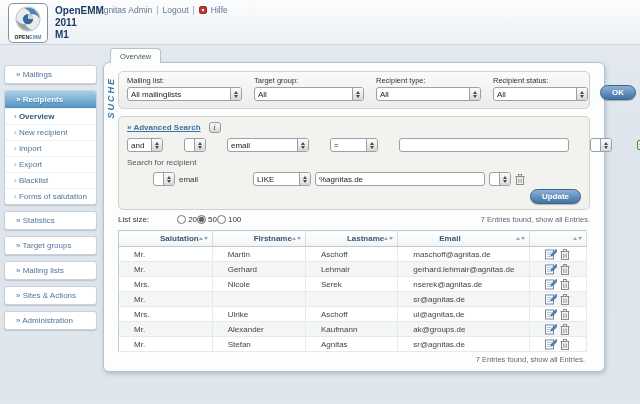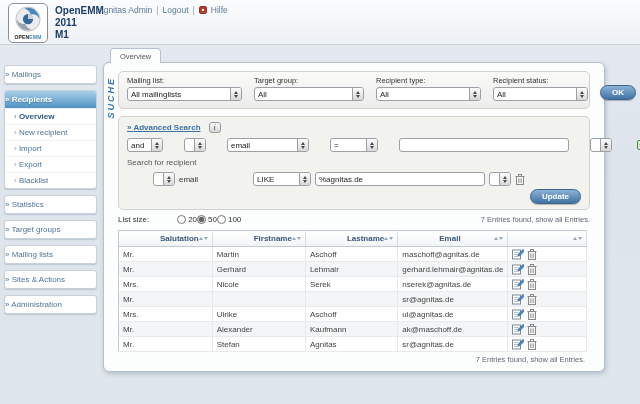--- a/index.html
+++ b/index.html
@@ -22,21 +22,21 @@
             display:flex; align-items:center; gap:4px; }
   .topnav a { color:#5d7a96; text-decoration:none; cursor:pointer; }
   .sep { color:#8aa0b5; }
   .help-ic { display:inline-block; width:8px; height:8px; border-radius:2px; border:1px solid #8f2f28;
              background:radial-gradient(circle at 50% 50%, #fff 0 1.2px, #c0392b 1.4px); }
 
   
   .sidebar { position:absolute; left:4px; top:65px; width:93px; }
   .nav-box { background:#fff; border:1px solid #c9d2da; border-radius:3px; margin-bottom:6px;
              box-shadow:0 1px 1px rgba(110,130,150,.3); overflow:hidden; }
-  .nav-top { padding:4px 0; font-size:8px; color:#4e7599; cursor:pointer; }
+  .nav-top { padding:4px 11px; font-size:8px; color:#4e7599; cursor:pointer; }
   .nav-top::before { content:"» "; }
   .nav-top.active { background:linear-gradient(#a9cfe7,#4f93c2); color:#fff; font-weight:bold;
                     text-shadow:0 1px 1px rgba(40,80,110,.5); }
   .sub-item { padding:3px 3px 3px 9px; font-size:8px; color:#4e7599; border-top:1px solid #edf1f5; cursor:pointer; }
   .sub-item::before { content:"› "; color:#8aa5bd; }
   .sub-item.current { color:#2c5a82; font-weight:bold; }
 
   
   .tab { position:absolute; left:110px; top:48px; height:15px; padding:3px 9px 0; z-index:2;
          background:#fcfdfd; border:1px solid #b5c2cc; border-bottom:none; border-radius:4px 4px 0 0;
@@ -100,21 +100,21 @@
   .tbl { position:absolute; left:14px; top:167px; width:469px; border-collapse:collapse;
          border:1px solid #c2cad1; background:#fff; }
   .tbl th { height:16px; background:linear-gradient(#ffffff,#f0f3f5); border-bottom:1px solid #c2cad1;
             border-right:1px solid #d8dde2; padding:0 4px; cursor:pointer; }
   .th-in { display:flex; align-items:center; justify-content:space-between; }
   .th-lbl { font-size:8px; color:#3a5878; font-weight:bold; text-align:left;padding-left:37px; }
   .sort { display:flex; gap:1px; }
   .sort i { display:block; width:0; height:0; border-left:2px solid transparent; border-right:2px solid transparent; }
   .sort .su { border-bottom:3px solid #93a7ba; }
   .sort .sd { border-top:3px solid #93a7ba; }
-  .tbl td { height:15px; font-size:8px; color:#444; padding:0 4px; border-right:1px solid #e6eaed;
+  .tbl td { height:15px; font-size:8px; color:#444; padding:0 15px; border-right:1px solid #e6eaed;
             border-bottom:1px solid #e6eaed; }
   .tbl tbody tr:nth-child(even) td { background:#f3f5f6; }
   .acts { display:flex; align-items:center; gap:3px; }
   .tbl-footer { position:absolute; right:19px; top:292px; font-size:7.5px; color:#667; }
   .tbl-footer a { color:#667; text-decoration:none; cursor:pointer; }
 </style>
 </head>
 <body>
 
 <div class="page">
@@ -151,20 +151,21 @@
     <div class="nav-box">
       <div class="nav-top">Mailings</div>
     </div>
     <div class="nav-box">
       <div class="nav-top active">Recipients</div>
       <div class="sub-item current">Overview</div>
       <div class="sub-item">New recipient</div>
       <div class="sub-item">Import</div>
       <div class="sub-item">Export</div>
       <div class="sub-item">Blacklist</div>
+      <div class="sub-item">Forms of salutation</div>
     </div>
     <div class="nav-box">
       <div class="nav-top">Statistics</div>
     </div>
     <div class="nav-box">
       <div class="nav-top">Target groups</div>
     </div>
     <div class="nav-box">
       <div class="nav-top">Mailing lists</div>
     </div>
@@ -540,21 +541,21 @@
           </svg>
         </button>
       </span>
     </td>
   </tr>
 
   <tr>
     <td>Mr.</td>
     <td>Alexander</td>
     <td>Kaufmann</td>
-    <td>ak@maschoff.de</td>
+    <td>ak@groups.de</td>
     <td>
       <span class="acts">
         <button class="edit-btn">
           <svg width="12" height="12" viewBox="0 0 12 12">
             <rect x="0.5" y="2" width="8" height="9" fill="#fff" stroke="#7a8a99"></rect>
             <line x1="2" y1="4.5" x2="6.5" y2="4.5" stroke="#b8c3cd"></line>
             <line x1="2" y1="6.5" x2="6.5" y2="6.5" stroke="#b8c3cd"></line>
             <line x1="2" y1="8.5" x2="5.5" y2="8.5" stroke="#b8c3cd"></line>
             <path d="M11.2 1.2 L6.4 6 L5.8 8.2 L8 7.6 L12 3.6 z" fill="#4a86c8" stroke="#2f5f94" stroke-width="0.6"></path>
           </svg>

